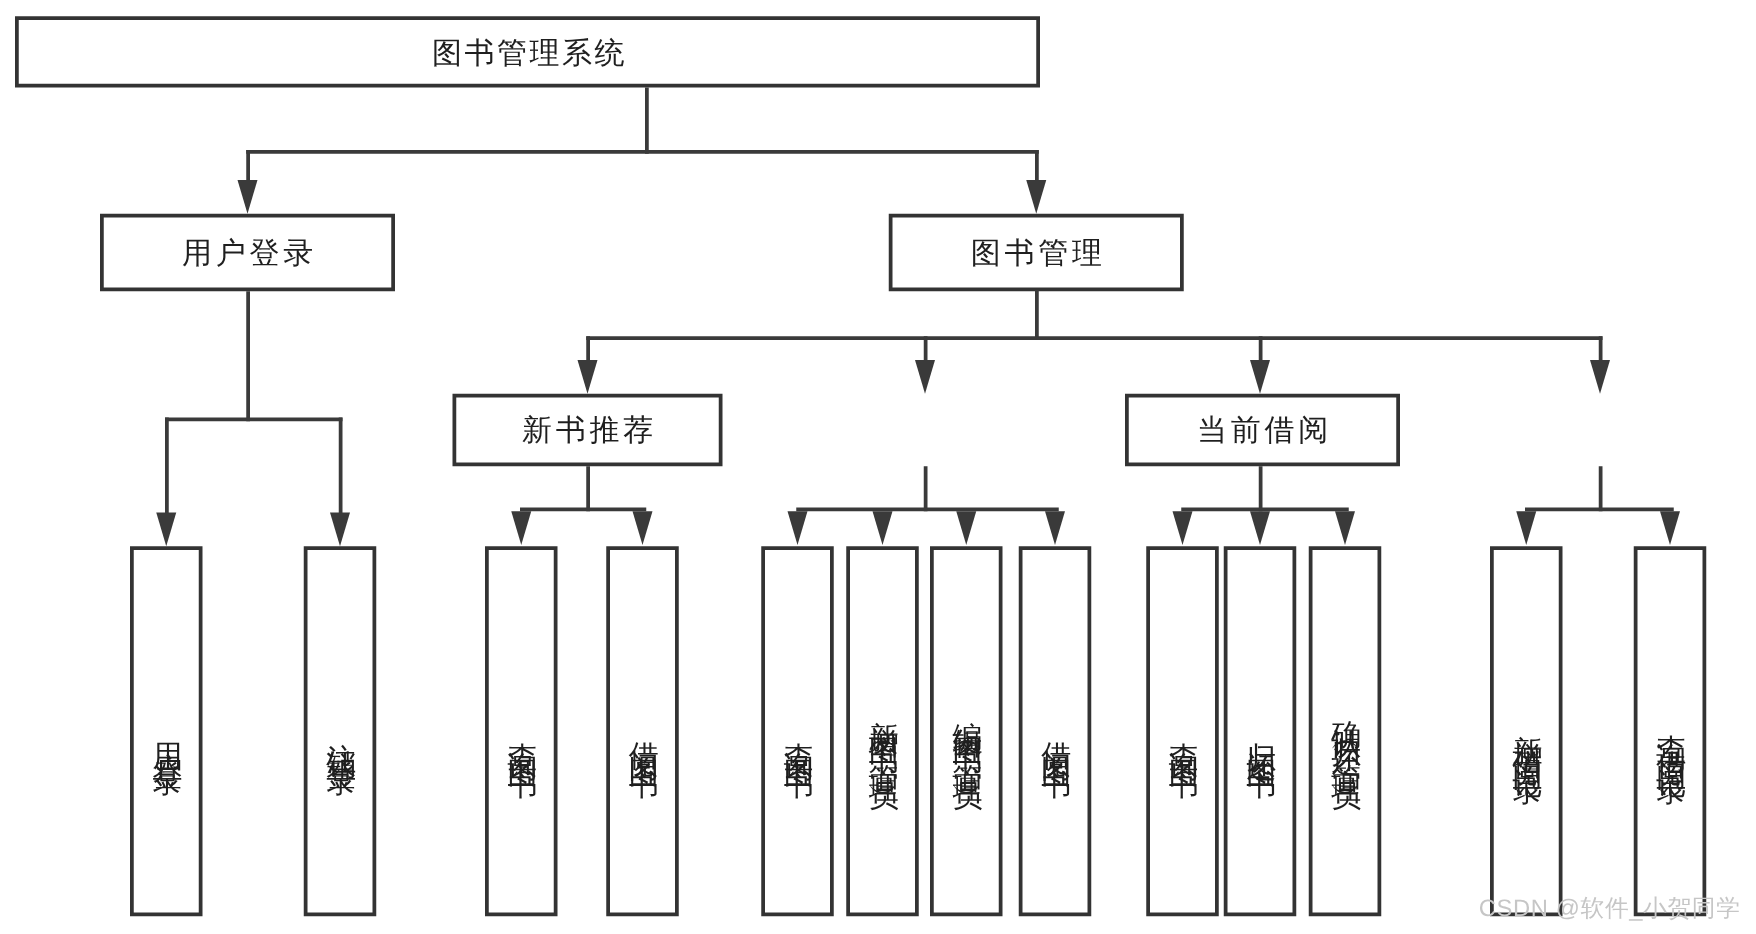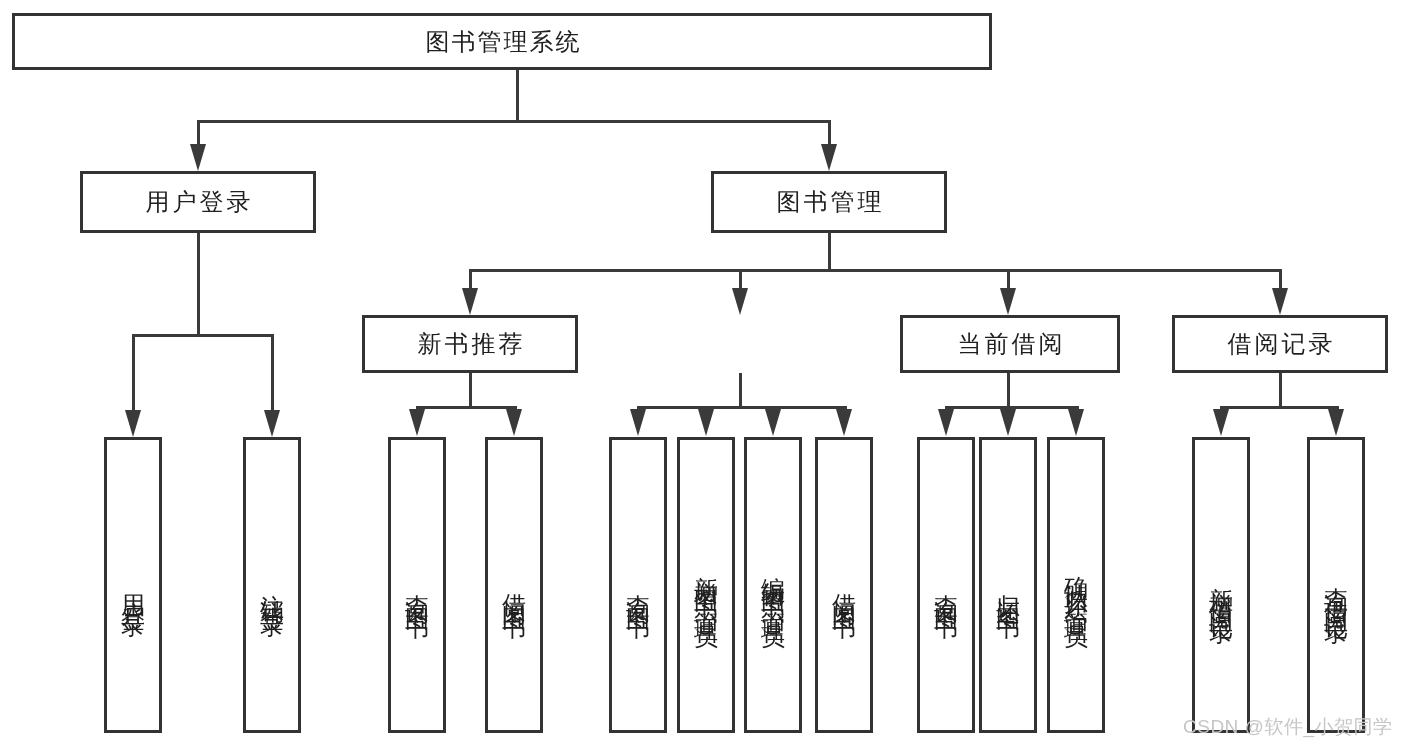--- a/index.html
+++ b/index.html
@@ -29,39 +29,36 @@
   .watermark{
     position:absolute;left:1183px;top:714px;z-index:5;
     font-size:19px;letter-spacing:0.5px;color:#c6c6c6;white-space:nowrap;text-align:right;
   }
 </style>
 </head>
 <body>
 
 <div class="canvas">
 
-  <div class="box hbox root-box" style="left:12px;top:13px;width:980px;height:57px;">
+  <div class="box hbox root-box" style="left:12px;top:13px;width:820px;height:57px;">
     <span>图书管理系统</span>
   </div>
 
   <div class="box hbox" style="left:80px;top:171px;width:236px;height:62px;">
     <span>用户登录</span>
   </div>
   <div class="box hbox" style="left:362px;top:315px;width:216px;height:58px;">
     <span>新书推荐</span>
   </div>
 
   <div class="box hbox" style="left:711px;top:171px;width:236px;height:62px;">
     <span>图书管理</span>
   </div>
   <div class="box hbox" style="left:900px;top:315px;width:220px;height:58px;">
     <span>当前借阅</span>
-  </div>
-  <div class="box hbox" style="left:1172px;top:315px;width:216px;height:58px;">
-    <span>借阅记录</span>
   </div>
 
   <div class="box vbox" style="left:104px;">
     <span class="vtext">用户登录</span>
   </div>
   <div class="box vbox" style="left:243px;">
     <span class="vtext">注销登录</span>
   </div>
 
   <div class="box vbox" style="left:388px;">

